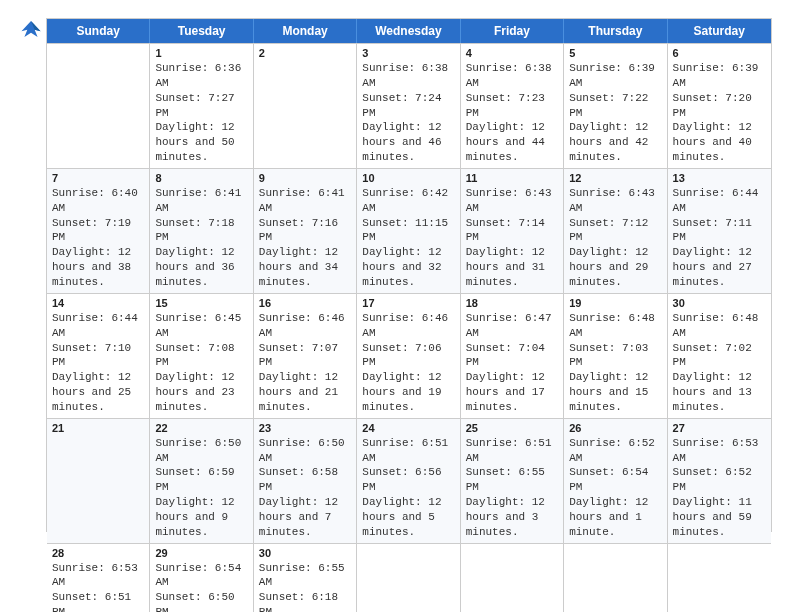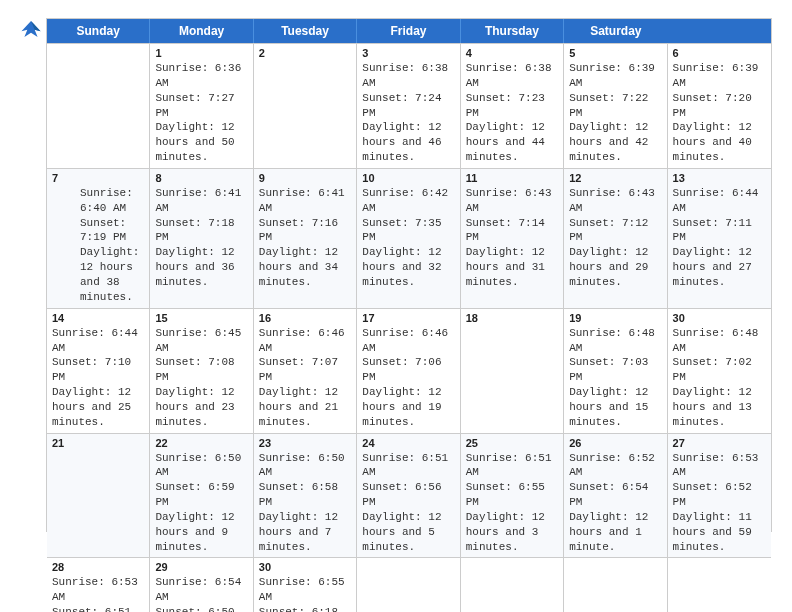--- a/index.html
+++ b/index.html
@@ -131,22 +131,23 @@
     </div>
     <div class="title-block">
       <div class="month-title"></div>
       <div class="subtitle"></div>
     </div>
   </div>
 
   <div class="calendar">
     <div class="cal-header">
     <div class="cal-header-cell">Sunday</div>
+        <div class="cal-header-cell">Tuesday</div>
         <div class="cal-header-cell">Monday</div>
-        <div class="cal-header-cell">Tuesday</div>
+        <div class="cal-header-cell">Wednesday</div>
         <div class="cal-header-cell">Friday</div>
         <div class="cal-header-cell">Thursday</div>
         <div class="cal-header-cell">Saturday</div>
       </div>
     <div class="cal-body">
     <div class="cal-row">
           <div class="cal-cell empty"></div>
           <div class="cal-cell">
             <div class="day-num">1</div>
             <div class="cell-text" style="white-space: pre-line;">Sunrise: 6:36 AM
@@ -177,40 +178,40 @@
           <div class="cal-cell">
             <div class="day-num">6</div>
             <div class="cell-text" style="white-space: pre-line;">Sunrise: 6:39 AM
 Sunset: 7:20 PM
 Daylight: 12 hours and 40 minutes.</div>
           </div>
         </div>
         <div class="cal-row row-alt">
           <div class="cal-cell">
             <div class="day-num">7</div>
-            <div class="cell-text" style="white-space: pre-line; margin-left: 28px;">Sunrise: 6:40 AM
+            <div class="cell-text" style="white-space: pre-line;">Sunrise: 6:40 AM
 Sunset: 7:19 PM
 Daylight: 12 hours and 38 minutes.</div>
           </div>
           <div class="cal-cell">
             <div class="day-num">8</div>
             <div class="cell-text" style="white-space: pre-line;">Sunrise: 6:41 AM
 Sunset: 7:18 PM
 Daylight: 12 hours and 36 minutes.</div>
           </div>
           <div class="cal-cell">
             <div class="day-num">9</div>
             <div class="cell-text" style="white-space: pre-line;">Sunrise: 6:41 AM
 Sunset: 7:16 PM
 Daylight: 12 hours and 34 minutes.</div>
           </div>
           <div class="cal-cell">
             <div class="day-num">10</div>
             <div class="cell-text" style="white-space: pre-line;">Sunrise: 6:42 AM
-Sunset: 7:35 PM
+Sunset: 11:15 PM
 Daylight: 12 hours and 32 minutes.</div>
           </div>
           <div class="cal-cell">
             <div class="day-num">11</div>
             <div class="cell-text" style="white-space: pre-line;">Sunrise: 6:43 AM
 Sunset: 7:14 PM
 Daylight: 12 hours and 31 minutes.</div>
           </div>
           <div class="cal-cell">
             <div class="day-num">12</div>
@@ -245,20 +246,23 @@
 Daylight: 12 hours and 21 minutes.</div>
           </div>
           <div class="cal-cell">
             <div class="day-num">17</div>
             <div class="cell-text" style="white-space: pre-line;">Sunrise: 6:46 AM
 Sunset: 7:06 PM
 Daylight: 12 hours and 19 minutes.</div>
           </div>
           <div class="cal-cell">
             <div class="day-num">18</div>
+            <div class="cell-text" style="white-space: pre-line;">Sunrise: 6:47 AM
+Sunset: 7:04 PM
+Daylight: 12 hours and 17 minutes.</div>
           </div>
           <div class="cal-cell">
             <div class="day-num">19</div>
             <div class="cell-text" style="white-space: pre-line;">Sunrise: 6:48 AM
 Sunset: 7:03 PM
 Daylight: 12 hours and 15 minutes.</div>
           </div>
           <div class="cal-cell">
             <div class="day-num">30</div>
             <div class="cell-text" style="white-space: pre-line;">Sunrise: 6:48 AM

